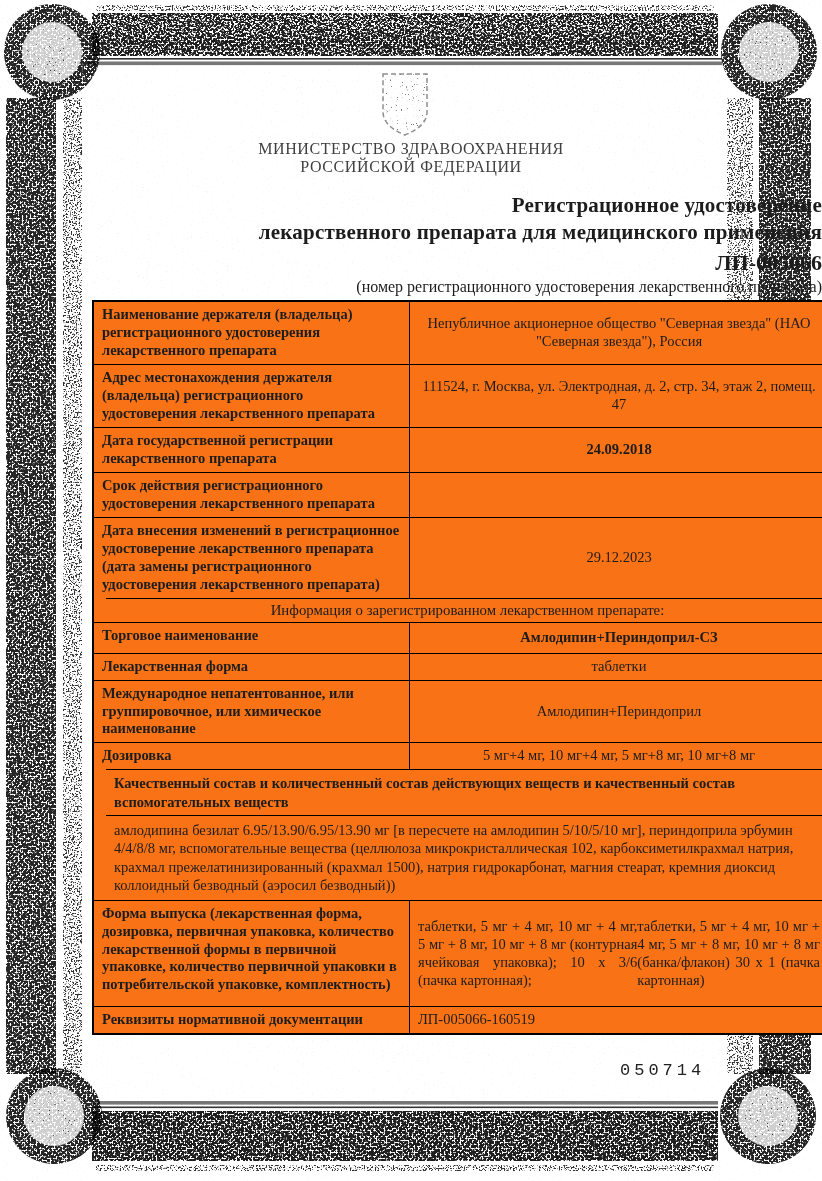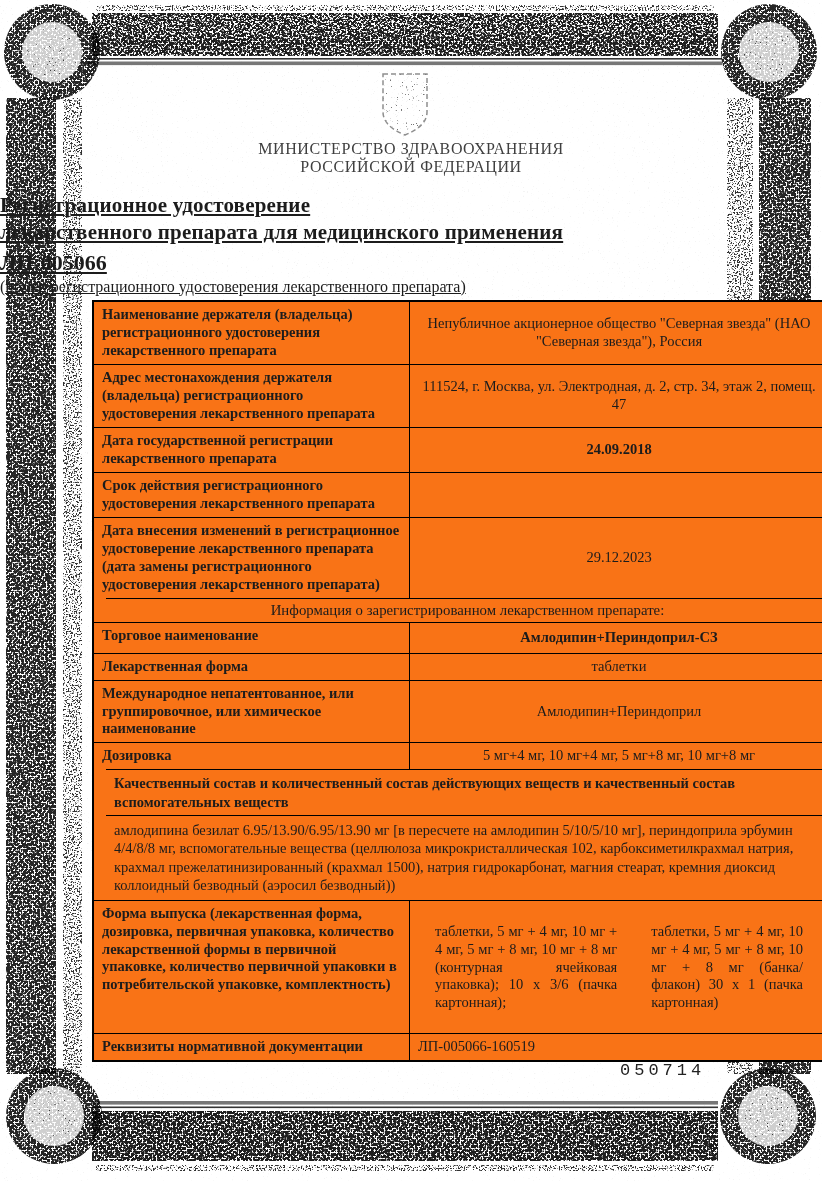--- a/index.html
+++ b/index.html
@@ -32,23 +32,22 @@
     text-align: center;
     font-size: 16px;
     line-height: 1.13;
     letter-spacing: 0.6px;
     color: #3f3f3f;
     text-transform: uppercase;
   }
 
   .title-block {
     position: absolute;
-    top: 192px; left: 0; right: 0;
-    text-align: left;
-    text-decoration: underline;
+    top: 192px; left: 8px; right: 0;
+    text-align: right;
   }
   .title-line1, .title-line2 {
     font-weight: bold;
     font-size: 21px;
     line-height: 1.3;
     letter-spacing: 0.2px;
   }
   .reg-number {
     font-weight: bold;
     font-size: 22px;
@@ -123,21 +122,21 @@
     font-size: 14.5px;
     line-height: 1.26;
     padding: 4px 9px 4px 8px;
   }
   .comp-text {
     font-size: 14.5px;
     line-height: 1.27;
     padding: 5px 9px 5px 8px;
   }
   .release-val p {
-    margin: 17px;
+    margin: 0;
     text-align: justify;
   }
   .release-cell {
     display: block;
     padding-top: 5px;
   }
 
   .serial {
     position: absolute;
     left: 620px; top: 1061px;

